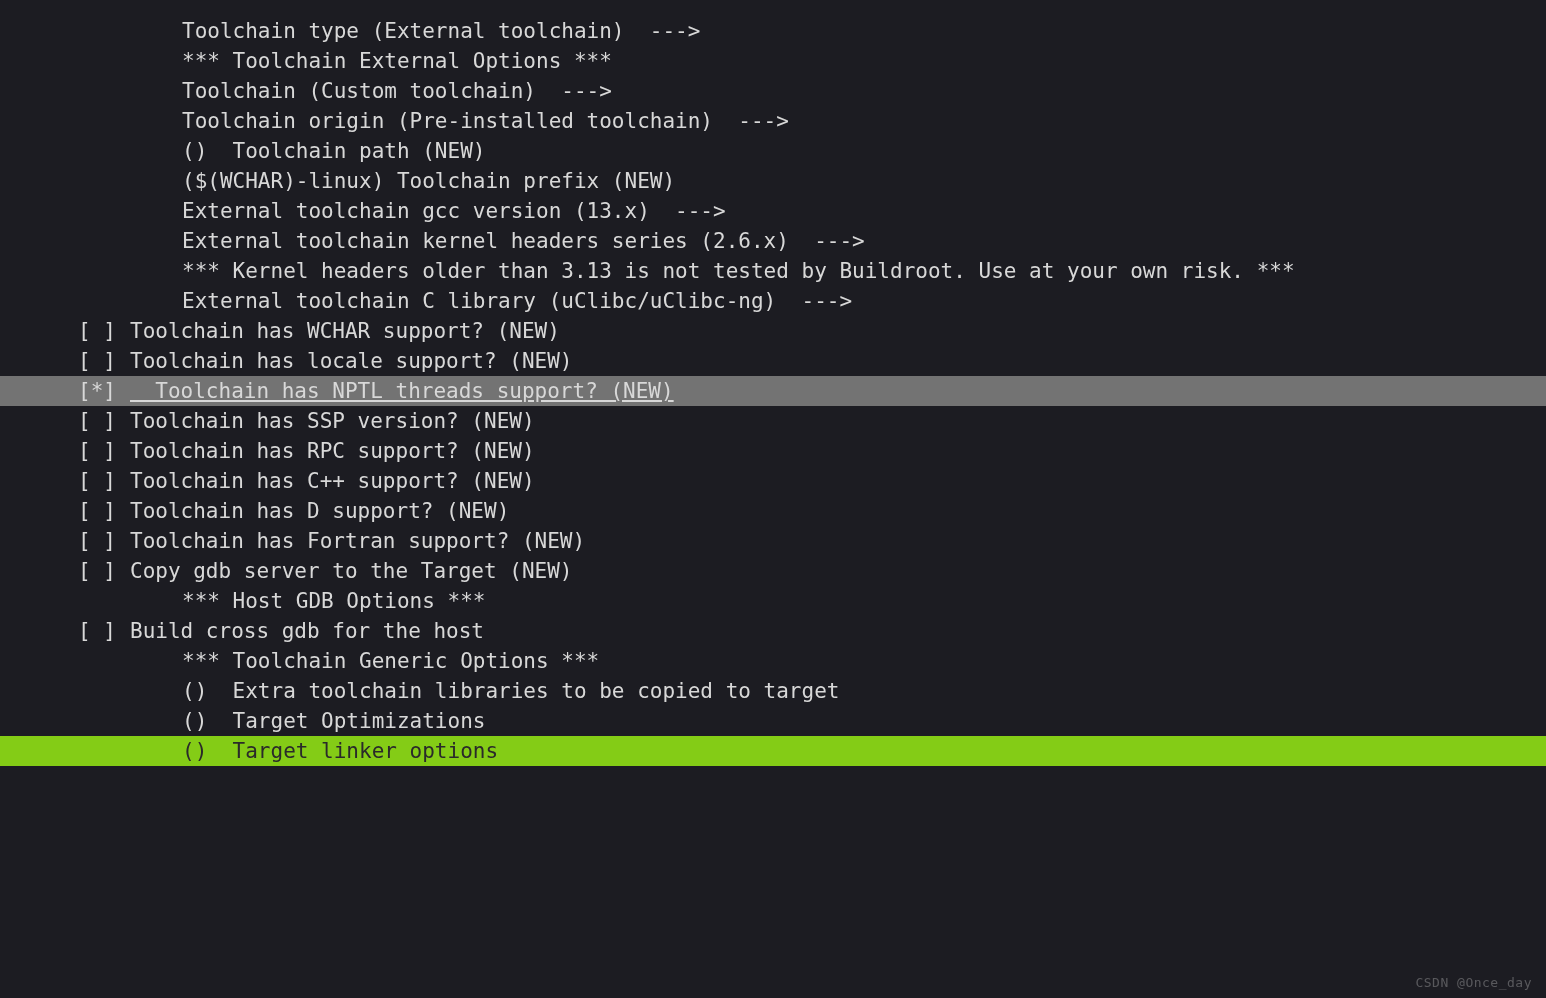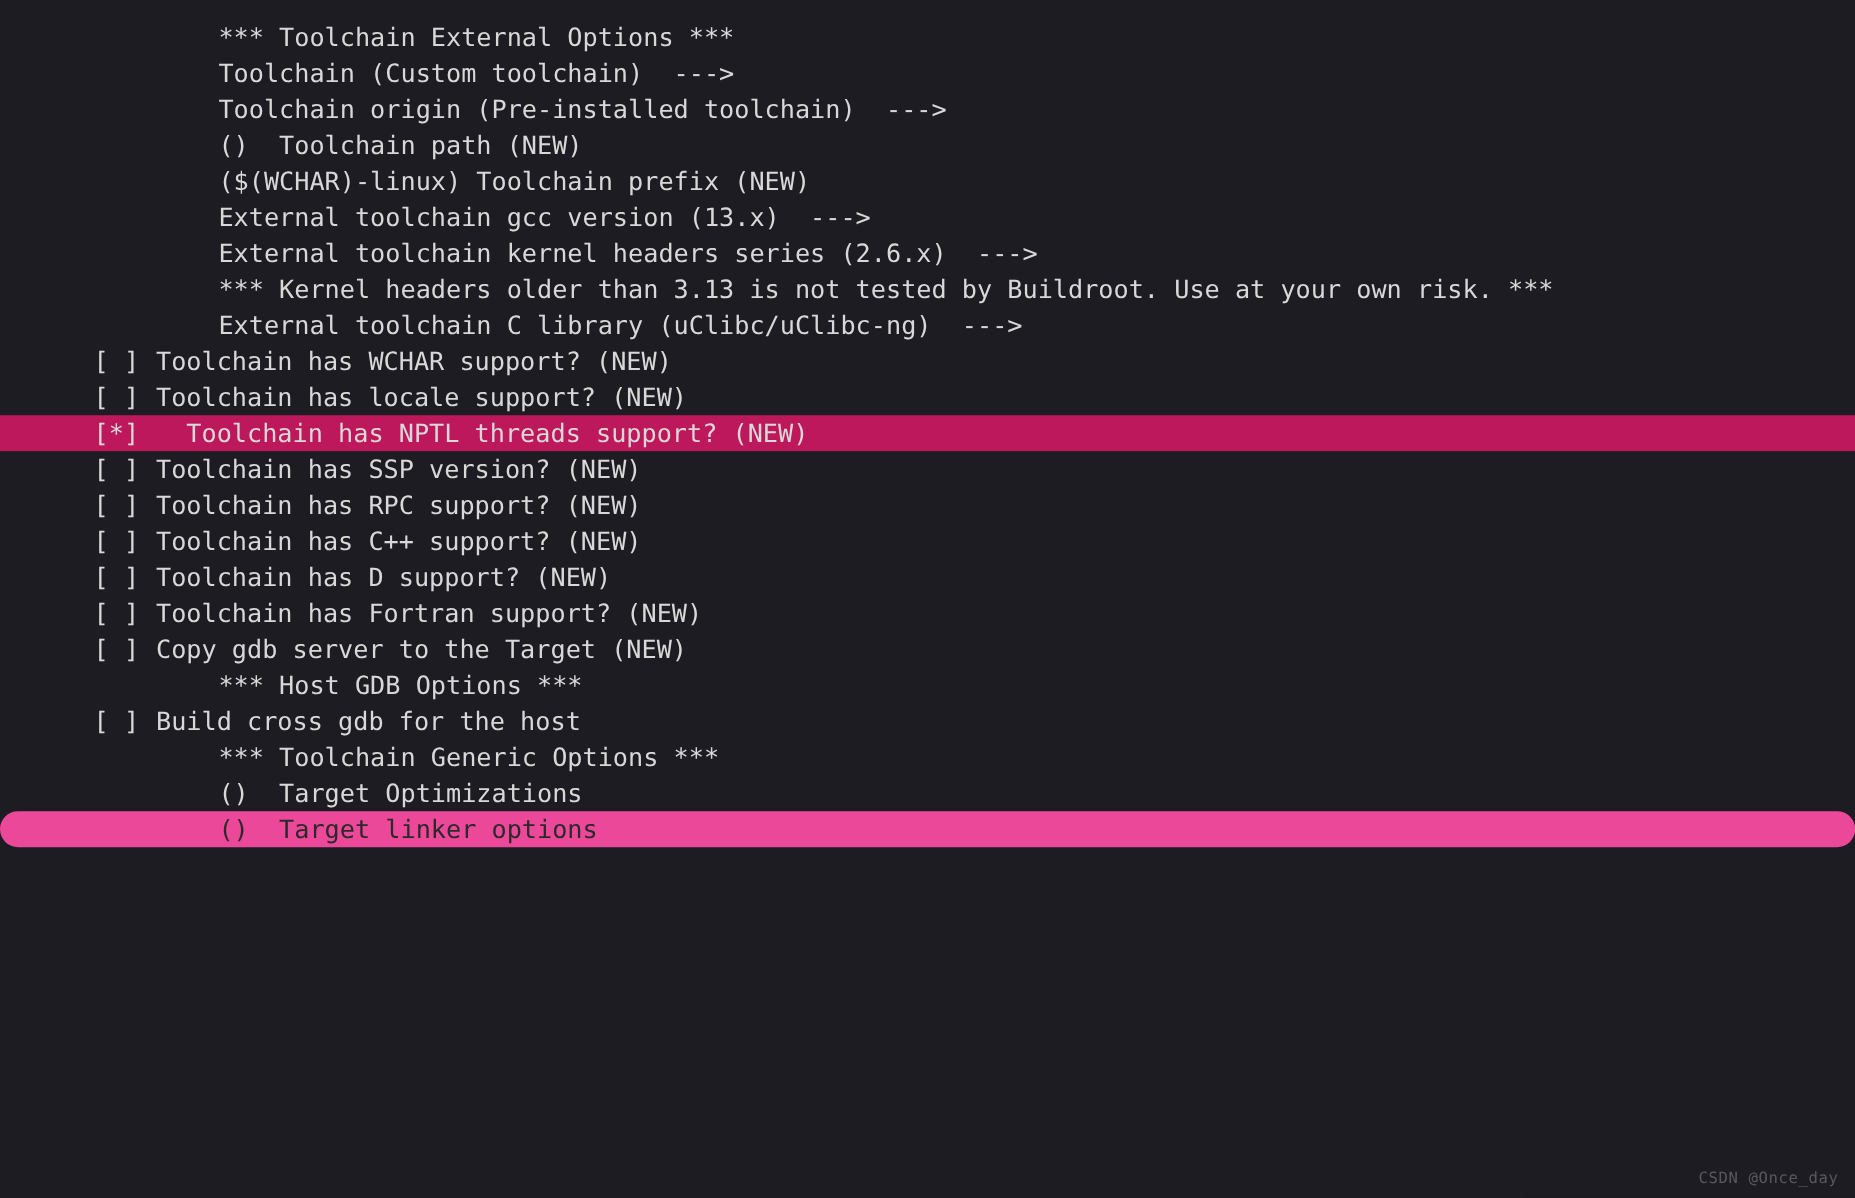--- a/index.html
+++ b/index.html
@@ -23,41 +23,42 @@
     padding-left: 78px;
   }
   .line .prefix {
     display: inline-block;
     width: 52px;  
     letter-spacing: 0;
   }
   .line .indent1 { margin-left: 52px; } 
 
   .line.highlight {
-    background: #be185d;
+    background: #737373;
+    text-decoration: underline;
   }
   .line.whitebar {
-    background: #ec4899;
+    background: #84cc16;
     color: #2a2a2a;
-    border-radius: 15px;
   }
 
   .watermark {
     position: absolute;
     right: 14px;
     bottom: 8px;
     font-size: 13px;
     color: rgba(200,200,200,0.35);
     letter-spacing: 0.5px;
   }
 </style>
 </head>
 <body>
 
 <div class="screen" id="screen">
+    <div class="line"><span class="prefix"></span><span class="indent1">Toolchain type (External toolchain)  ---&gt;</span></div>
     <div class="line"><span class="prefix"></span><span class="indent1">*** Toolchain External Options ***</span></div>
     <div class="line"><span class="prefix"></span><span class="indent1">Toolchain (Custom toolchain)  ---&gt;</span></div>
     <div class="line"><span class="prefix"></span><span class="indent1">Toolchain origin (Pre-installed toolchain)  ---&gt;</span></div>
     <div class="line"><span class="prefix"></span><span class="indent1">()  Toolchain path (NEW)</span></div>
     <div class="line"><span class="prefix"></span><span class="indent1">($(WCHAR)-linux) Toolchain prefix (NEW)</span></div>
     <div class="line"><span class="prefix"></span><span class="indent1">External toolchain gcc version (13.x)  ---&gt;</span></div>
     <div class="line"><span class="prefix"></span><span class="indent1">External toolchain kernel headers series (2.6.x)  ---&gt;</span></div>
     <div class="line"><span class="prefix"></span><span class="indent1">*** Kernel headers older than 3.13 is not tested by Buildroot. Use at your own risk. ***</span></div>
     <div class="line"><span class="prefix"></span><span class="indent1">External toolchain C library (uClibc/uClibc-ng)  ---&gt;</span></div>
     <div class="line"><span class="prefix">[ ]</span><span>Toolchain has WCHAR support? (NEW)</span></div>
@@ -65,16 +66,17 @@
     <div class="line highlight"><span class="prefix">[*]</span><span>  Toolchain has NPTL threads support? (NEW)</span></div>
     <div class="line"><span class="prefix">[ ]</span><span>Toolchain has SSP version? (NEW)</span></div>
     <div class="line"><span class="prefix">[ ]</span><span>Toolchain has RPC support? (NEW)</span></div>
     <div class="line"><span class="prefix">[ ]</span><span>Toolchain has C++ support? (NEW)</span></div>
     <div class="line"><span class="prefix">[ ]</span><span>Toolchain has D support? (NEW)</span></div>
     <div class="line"><span class="prefix">[ ]</span><span>Toolchain has Fortran support? (NEW)</span></div>
     <div class="line"><span class="prefix">[ ]</span><span>Copy gdb server to the Target (NEW)</span></div>
     <div class="line"><span class="prefix"></span><span class="indent1">*** Host GDB Options ***</span></div>
     <div class="line"><span class="prefix">[ ]</span><span>Build cross gdb for the host</span></div>
     <div class="line"><span class="prefix"></span><span class="indent1">*** Toolchain Generic Options ***</span></div>
+    <div class="line"><span class="prefix"></span><span class="indent1">()  Extra toolchain libraries to be copied to target</span></div>
     <div class="line"><span class="prefix"></span><span class="indent1">()  Target Optimizations</span></div>
     <div class="line whitebar"><span class="prefix"></span><span class="indent1">()  Target linker options</span></div>
   </div>
 <div class="watermark">CSDN @Once_day</div>
 
 </body></html>

